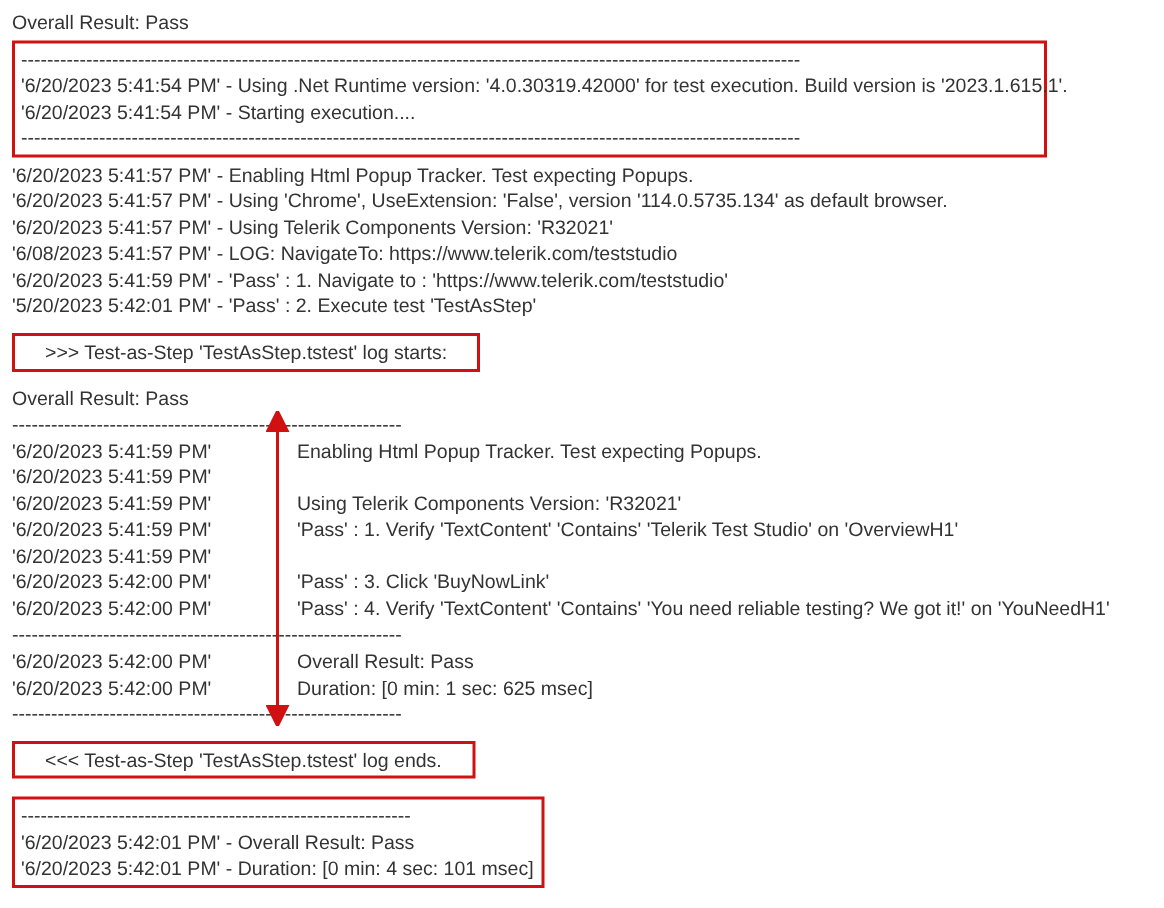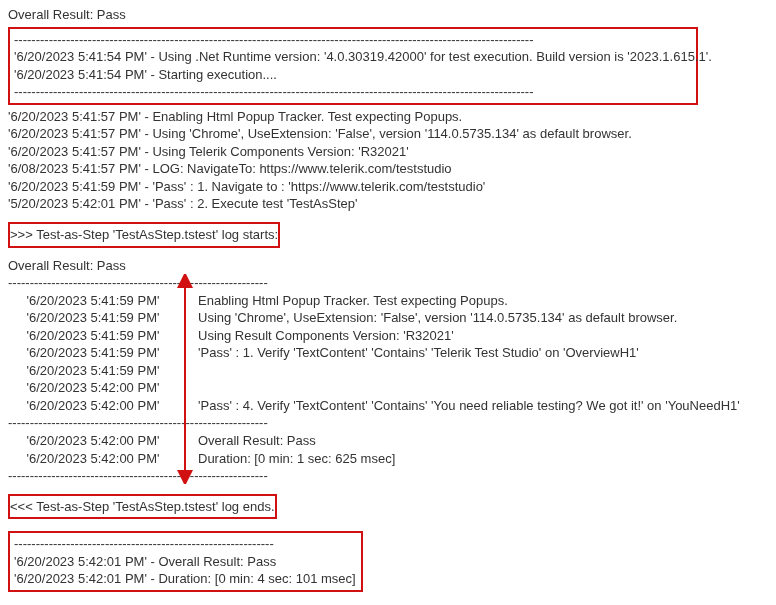--- a/index.html
+++ b/index.html
@@ -12,21 +12,21 @@
       width: 776px;
       height: 605px;
       padding: 6px 8px;
     }
     .line { white-space: pre; }
     .dashes { white-space: pre; letter-spacing: 0; font-family: "Segoe UI", Arial, sans-serif; color:#333; }
 
     
     .box-red {
       border: 2px solid #d11111;
-      padding: 2px 0;
+      padding: 2px 20px;
       margin: 3px 0;
       display: inline-block;
     }
     .box-block {
       border: 2px solid #d11111;
       padding: 2px 4px;
       margin: 3px 0;
       display: block;
       width: 690px;
     }
@@ -51,21 +51,20 @@
       height: 210px;
       width: 18px;
       pointer-events: none;
     }
 
     .inner-log-row {
       display: flex;
     }
     .ts-col {
       min-width: 170px;
-      text-align: center;
     }
     .msg-col {
       flex: 1;
     }
 
     .plain { white-space: pre; }
   </style>
 </head>
 <body>
 
@@ -116,39 +115,39 @@
 
   <div id="inner-rows">
       <div class="inner-log-row">
         <div class="ts-col plain">'6/20/2023 5:41:59 PM'</div>
         <div style="width: 20px;"></div>
         <div class="msg-col plain">Enabling Html Popup Tracker. Test expecting Popups.</div>
       </div>
       <div class="inner-log-row">
         <div class="ts-col plain">'6/20/2023 5:41:59 PM'</div>
         <div style="width: 20px;"></div>
-        <div class="msg-col plain">Using 'Chrome', UseExtension: 'False', version '114.0.5735.134' as default browser.</div>
       </div>
       <div class="inner-log-row">
         <div class="ts-col plain">'6/20/2023 5:41:59 PM'</div>
         <div style="width: 20px;"></div>
-        <div class="msg-col plain">Using Result Components Version: 'R32021'</div>
+        <div class="msg-col plain">Using Telerik Components Version: 'R32021'</div>
       </div>
       <div class="inner-log-row">
         <div class="ts-col plain">'6/20/2023 5:41:59 PM'</div>
         <div style="width: 20px;"></div>
         <div class="msg-col plain">'Pass' : 1. Verify 'TextContent' 'Contains' 'Telerik Test Studio' on 'OverviewH1'</div>
       </div>
       <div class="inner-log-row">
         <div class="ts-col plain">'6/20/2023 5:41:59 PM'</div>
         <div style="width: 20px;"></div>
       </div>
       <div class="inner-log-row">
         <div class="ts-col plain">'6/20/2023 5:42:00 PM'</div>
         <div style="width: 20px;"></div>
+        <div class="msg-col plain">'Pass' : 3. Click 'BuyNowLink'</div>
       </div>
       <div class="inner-log-row">
         <div class="ts-col plain">'6/20/2023 5:42:00 PM'</div>
         <div style="width: 20px;"></div>
         <div class="msg-col plain">'Pass' : 4. Verify 'TextContent' 'Contains' 'You need reliable testing? We got it!' on 'YouNeedH1'</div>
       </div>
     </div>
 
   <div class="dashes">------------------------------------------------------------</div>
 

